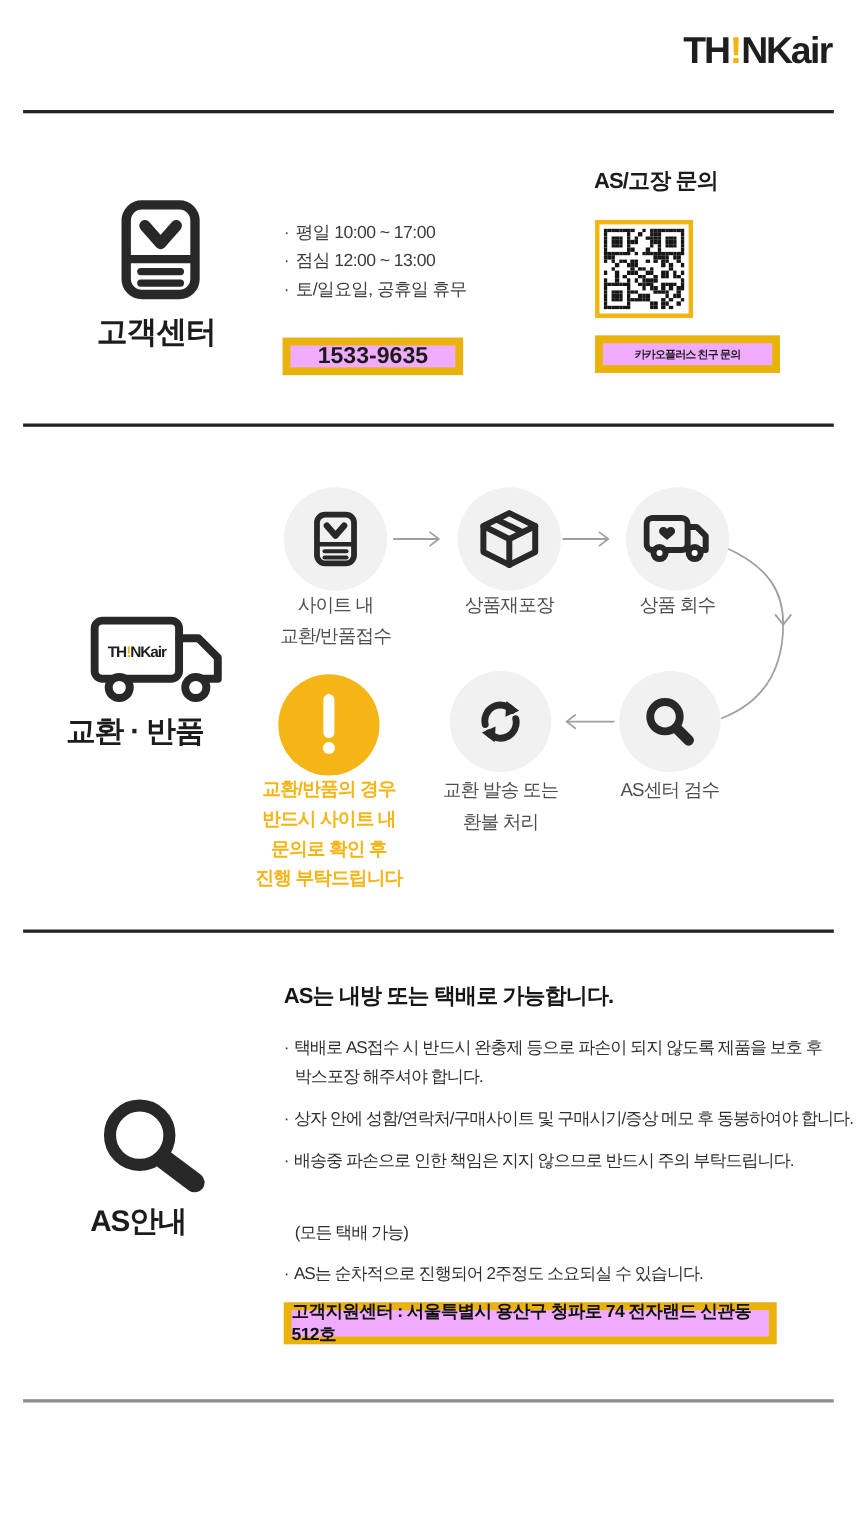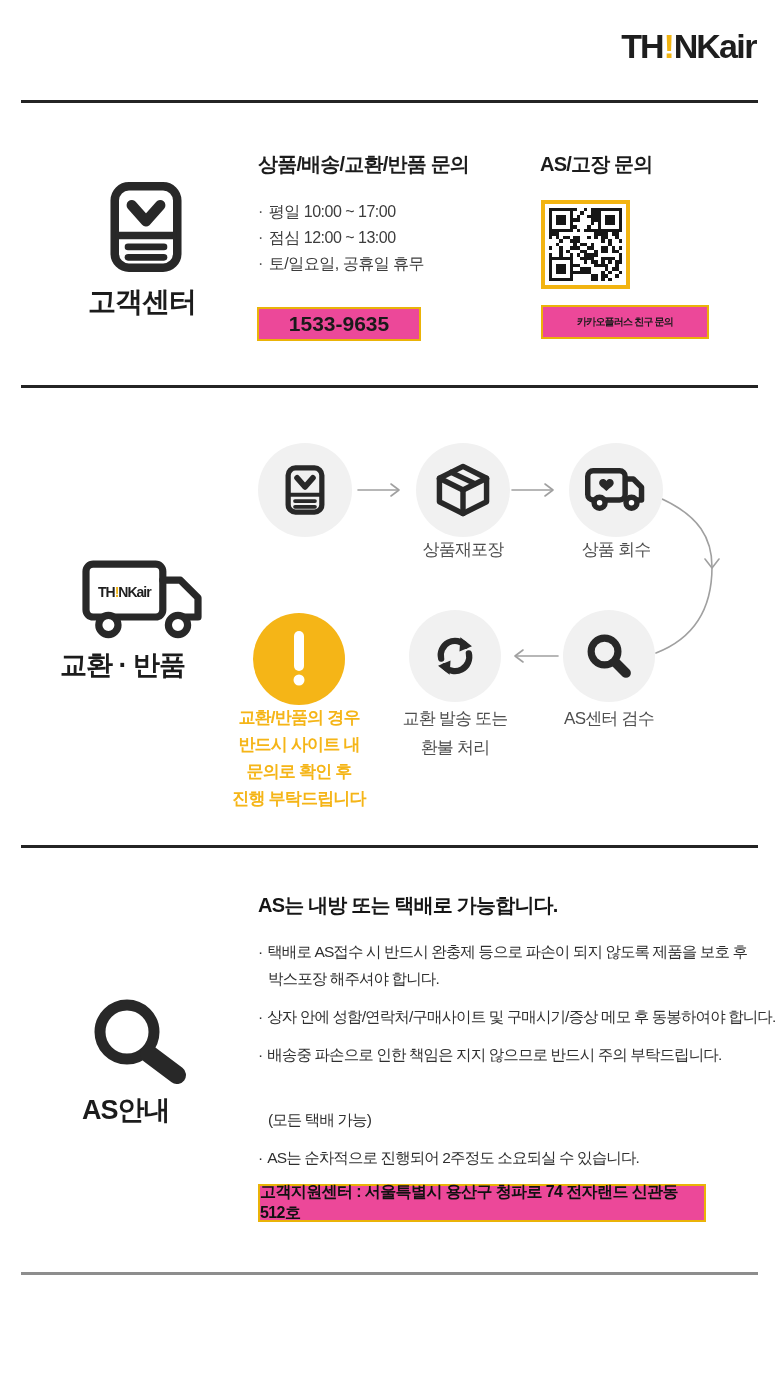--- a/index.html
+++ b/index.html
@@ -16,21 +16,21 @@
   
   .divider { left:21px; width:737px; height:3px; background:#242424; }
 
   
   .section-label { font-weight:800; color:#1c1c1c; text-align:left; letter-spacing:-1px; }
 
   
   .col-title { font-size:20px; font-weight:800; color:#1c1c1c; letter-spacing:-0.8px; }
   .hours-line { font-size:16px; color:#3c3c3c; letter-spacing:-0.5px; line-height:26px; }
   .hours-line .dot { margin-right:6px; color:#555; }
-  .outline-box { border:2px solid #eab308; display:flex; align-items:center; justify-content:center; background:#ec4899; }
+  .outline-box { border:7px solid #eab308; display:flex; align-items:center; justify-content:center; background:#f0abfc; }
   .phone-box { font-size:21px; font-weight:800; letter-spacing:0; color:#1a1a1a; }
   .kakao-box { font-size:10px; font-weight:800; letter-spacing:-0.8px; color:#1a1a1a; }
 
   
   .qr-wrap { border:4px solid #F2B411; background:#fff; padding:4px; }
   .qr-cells { display:grid; grid-template-columns:repeat(21,1fr); grid-template-rows:repeat(21,1fr); width:73px; height:73px; }
   .qr-cells .d { background:#161616; }
 
   
   .flow-circle { border-radius:50%; background:#F1F1F1; display:flex; align-items:center; justify-content:center; }
@@ -67,21 +67,20 @@
     <svg width="72" height="96" viewBox="0 0 76 96">
       <rect x="5" y="5" width="66" height="86" rx="15" fill="none" stroke="#282828" stroke-width="9"></rect>
       <polyline points="23,25 38,42 53,25" fill="none" stroke="#282828" stroke-width="11" stroke-linecap="round" stroke-linejoin="round"></polyline>
       <line x1="6" y1="57" x2="70" y2="57" stroke="#282828" stroke-width="8"></line>
       <line x1="19" y1="69" x2="57" y2="69" stroke="#282828" stroke-width="7" stroke-linecap="round"></line>
       <line x1="19" y1="80" x2="57" y2="80" stroke="#282828" stroke-width="7" stroke-linecap="round"></line>
     </svg>
   </div>
   <div class="abs section-label" style="left:88px; top:282px; width:116px; font-size:28px;">고객센터</div>
 
-  <div class="abs col-title" style="left:258px; top:150px;">상품/배송/교환/반품 문의</div>
 
   <div class="abs" style="left:258px; top:198px;">
     <div class="hours-line"><span class="dot">·</span><span>평일 10:00 ~ 17:00</span></div>
     <div class="hours-line"><span class="dot">·</span><span>점심 12:00 ~ 13:00</span></div>
     <div class="hours-line"><span class="dot">·</span><span>토/일요일, 공휴일 휴무</span></div>
   </div>
 
   <div class="abs outline-box phone-box" style="left:257px; top:306px; width:164px; height:34px;">1533-9635</div>
 
   <div class="abs col-title" style="left:540px; top:150px;">AS/고장 문의</div>
@@ -582,20 +581,24 @@
   <div class="abs flow-circle" style="left:569px; top:442px; width:94px; height:94px;">
     <svg width="62" height="46" viewBox="0 0 68 50">
       <rect x="3" y="4" width="41" height="32" rx="6" fill="none" stroke="#282828" stroke-width="6"></rect>
       <path d="M23.5,15 c-2.5,-3.5 -8,-2 -8,2.2 c0,3.2 4.5,5.3 8,8.8 c3.5,-3.5 8,-5.6 8,-8.8 c0,-4.2 -5.5,-5.7 -8,-2.2 z" fill="#282828"></path>
       <path d="M44,13 h9 l9,9 v14 h-18" fill="none" stroke="#282828" stroke-width="6" stroke-linejoin="round"></path>
       <circle cx="16" cy="39" r="6" fill="#fff" stroke="#282828" stroke-width="6"></circle>
       <circle cx="51" cy="39" r="6" fill="#fff" stroke="#282828" stroke-width="6"></circle>
     </svg>
   </div>
 
+  <div class="abs flow-label" style="left:235px; top:534px; width:140px;">
+    <div>사이트 내</div>
+    <div>교환/반품접수</div>
+  </div>
   <div class="abs flow-label" style="left:393px; top:534px; width:140px;">
     <div>상품재포장</div>
   </div>
   <div class="abs flow-label" style="left:546px; top:534px; width:140px;">
     <div>상품 회수</div>
   </div>
 
   <div class="abs warn-circle" style="left:253px; top:612px; width:92px; height:92px;">
     <svg width="92" height="92" viewBox="0 0 92 92">
       <line x1="46" y1="23" x2="46" y2="53" stroke="#fff" stroke-width="10" stroke-linecap="round"></line>

